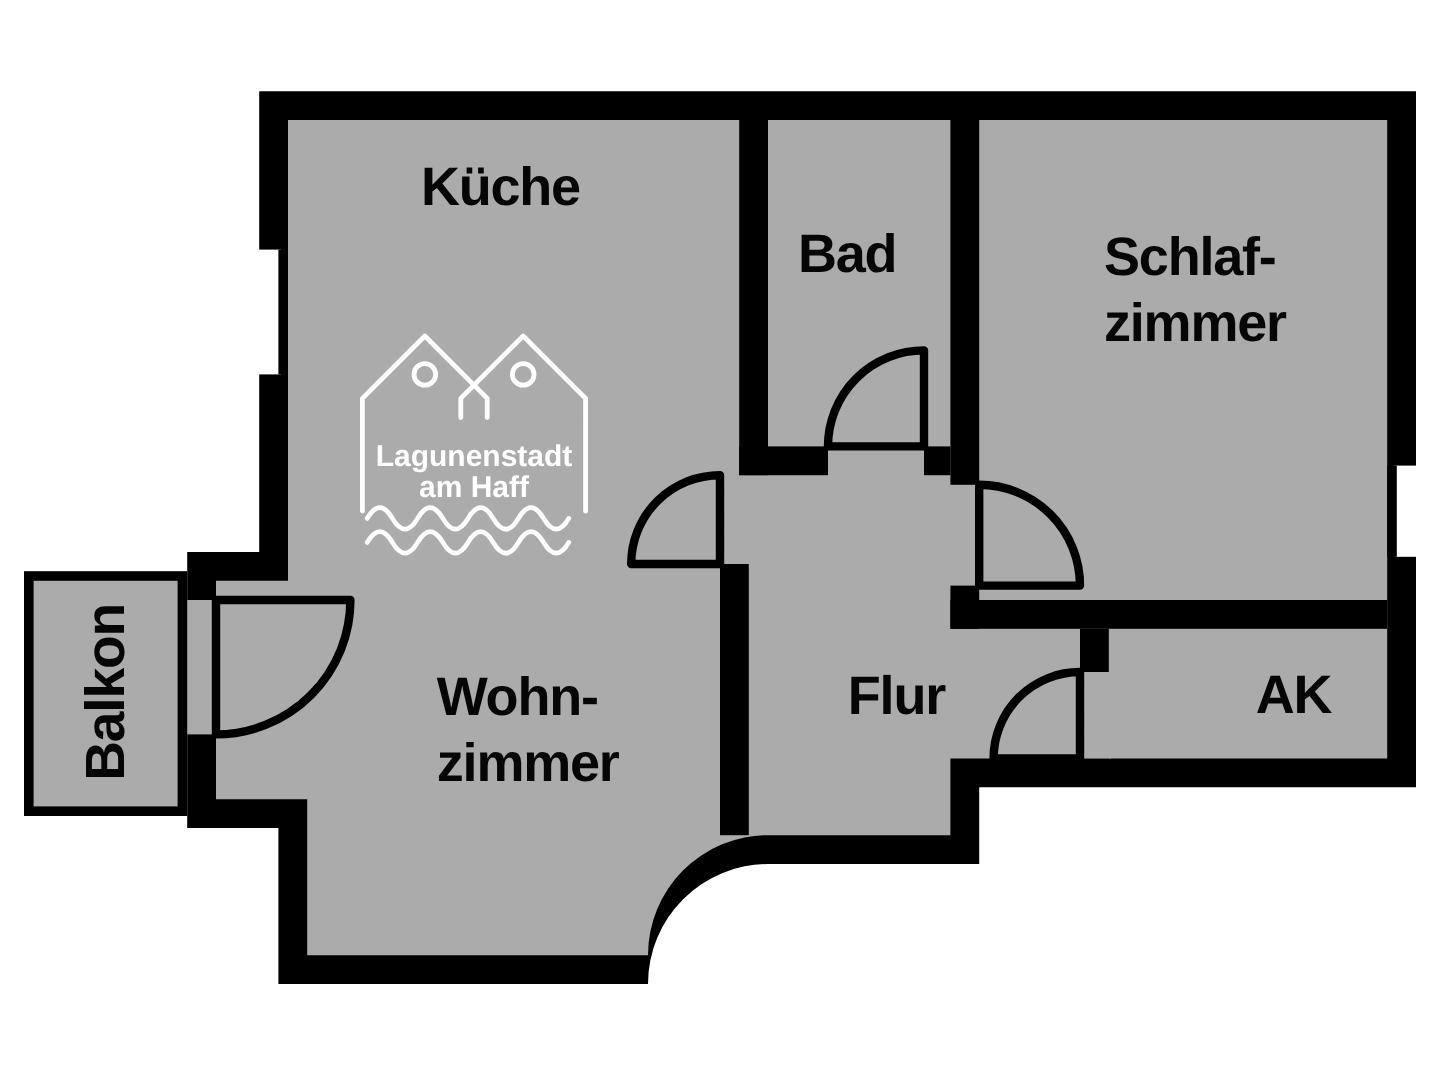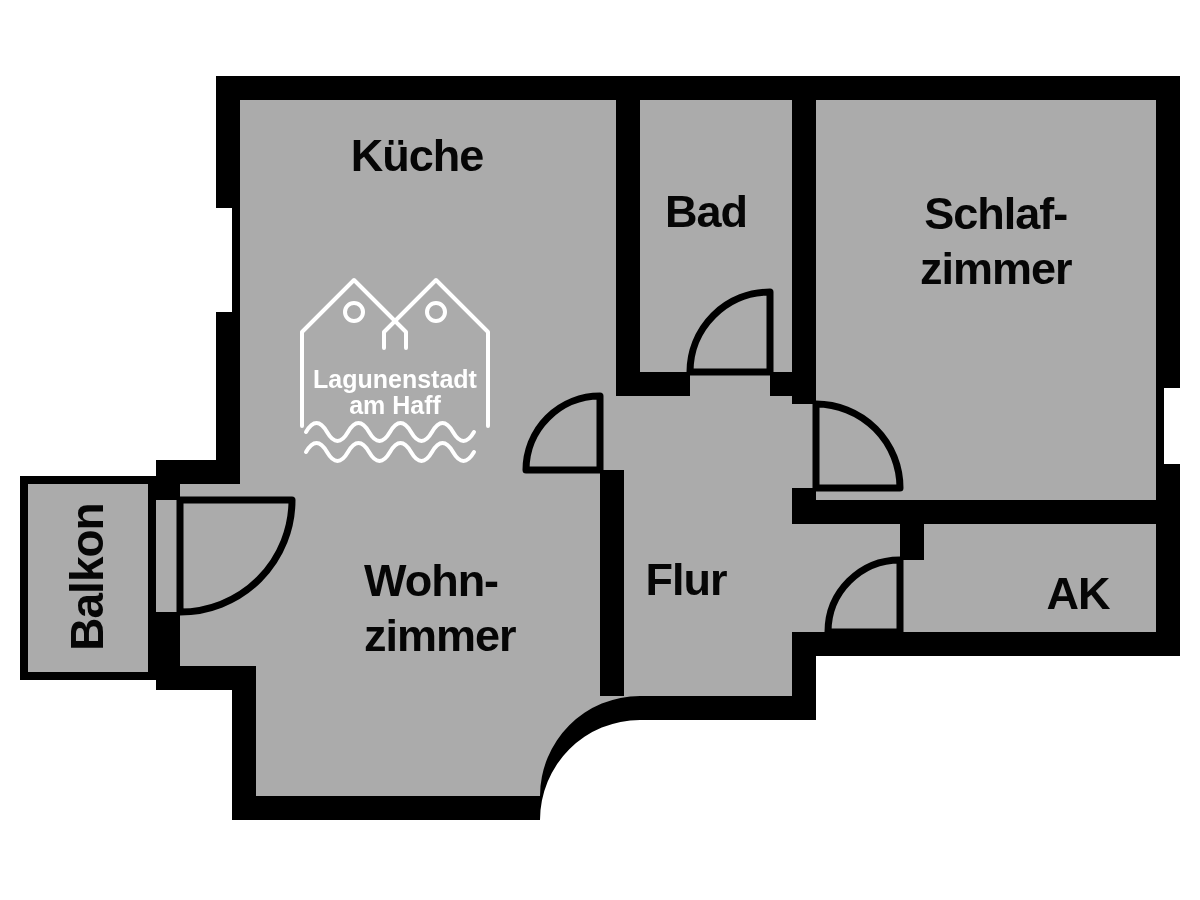--- a/index.html
+++ b/index.html
@@ -73,29 +73,29 @@
       <path d="M306,452 c7,-12 14,-12 21,0 c7,12 14,12 21,0 c7,-12 14,-12 21,0 c7,12 14,12 21,0 c7,-12 14,-12 21,0 c7,12 14,12 21,0 c7,-12 14,-12 21,0 c7,12 14,12 21,0"></path>
       <text x="395" y="388" text-anchor="middle" stroke="none" font-family="Liberation Sans, sans-serif" font-size="25" font-weight="700" fill="#ffffff">Lagunenstadt</text>
       <text x="395" y="414" text-anchor="middle" stroke="none" font-family="Liberation Sans, sans-serif" font-size="25" font-weight="700" fill="#ffffff">am Haff</text>
     </g>
   </svg>
 
   <div class="room-label center" style="left:417px;top:156px;">Küche</div>
 
   <div class="room-label center" style="left:706px;top:212px;">Bad</div>
 
-  <div class="room-label twoline" style="left:920px;top:186px;text-align:center;">
+  <div class="room-label twoline" style="left:920px;top:186px;">
     <span>Schlaf-</span>
     <span>zimmer</span>
   </div>
 
   <div class="room-label twoline" style="left:364px;top:553px;">
     <span>Wohn-</span>
     <span>zimmer</span>
   </div>
 
-  <div class="room-label center" style="left:686px;top:580px;">Flur</div>
+  <div class="room-label center" style="left:747px;top:580px;">Flur</div>
 
-  <div class="room-label center" style="left:1078px;top:579px;margin-top:15px;">AK</div>
+  <div class="room-label center" style="left:1078px;top:579px;">AK</div>
 
   <div class="room-label balkon-label" style="left:88px;top:577px;">Balkon</div>
 
 </div>
 
 </body></html>

